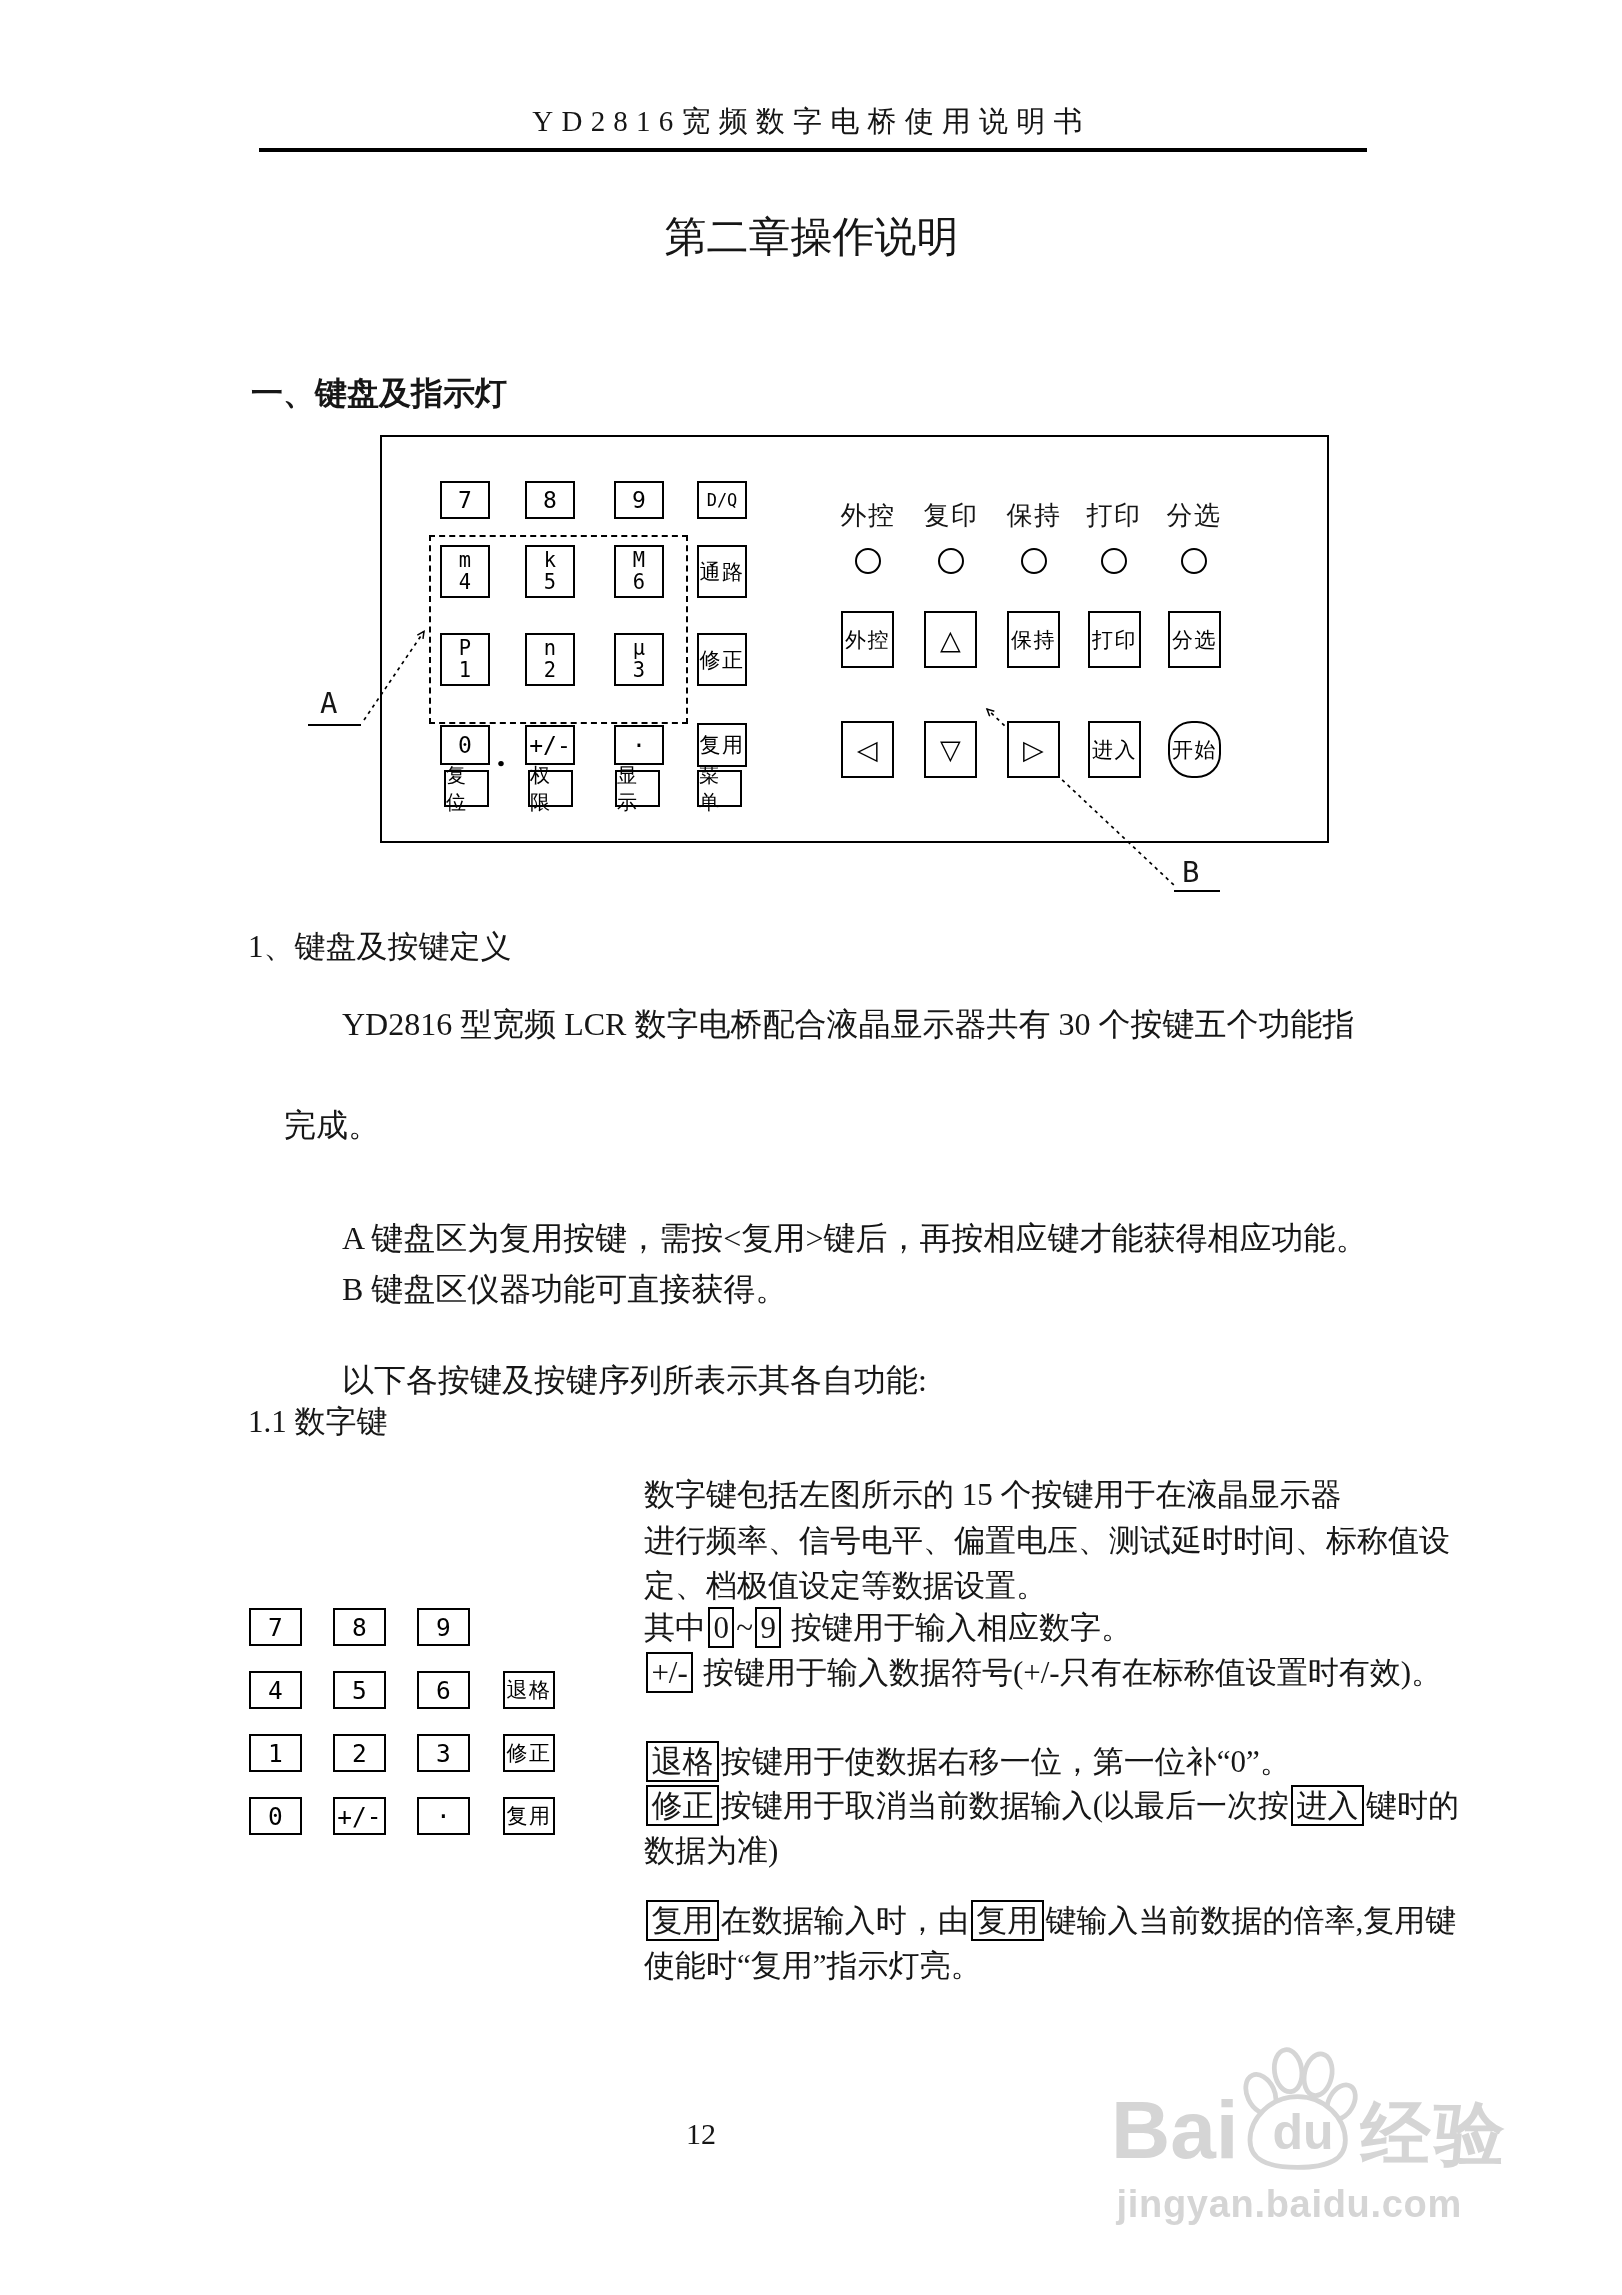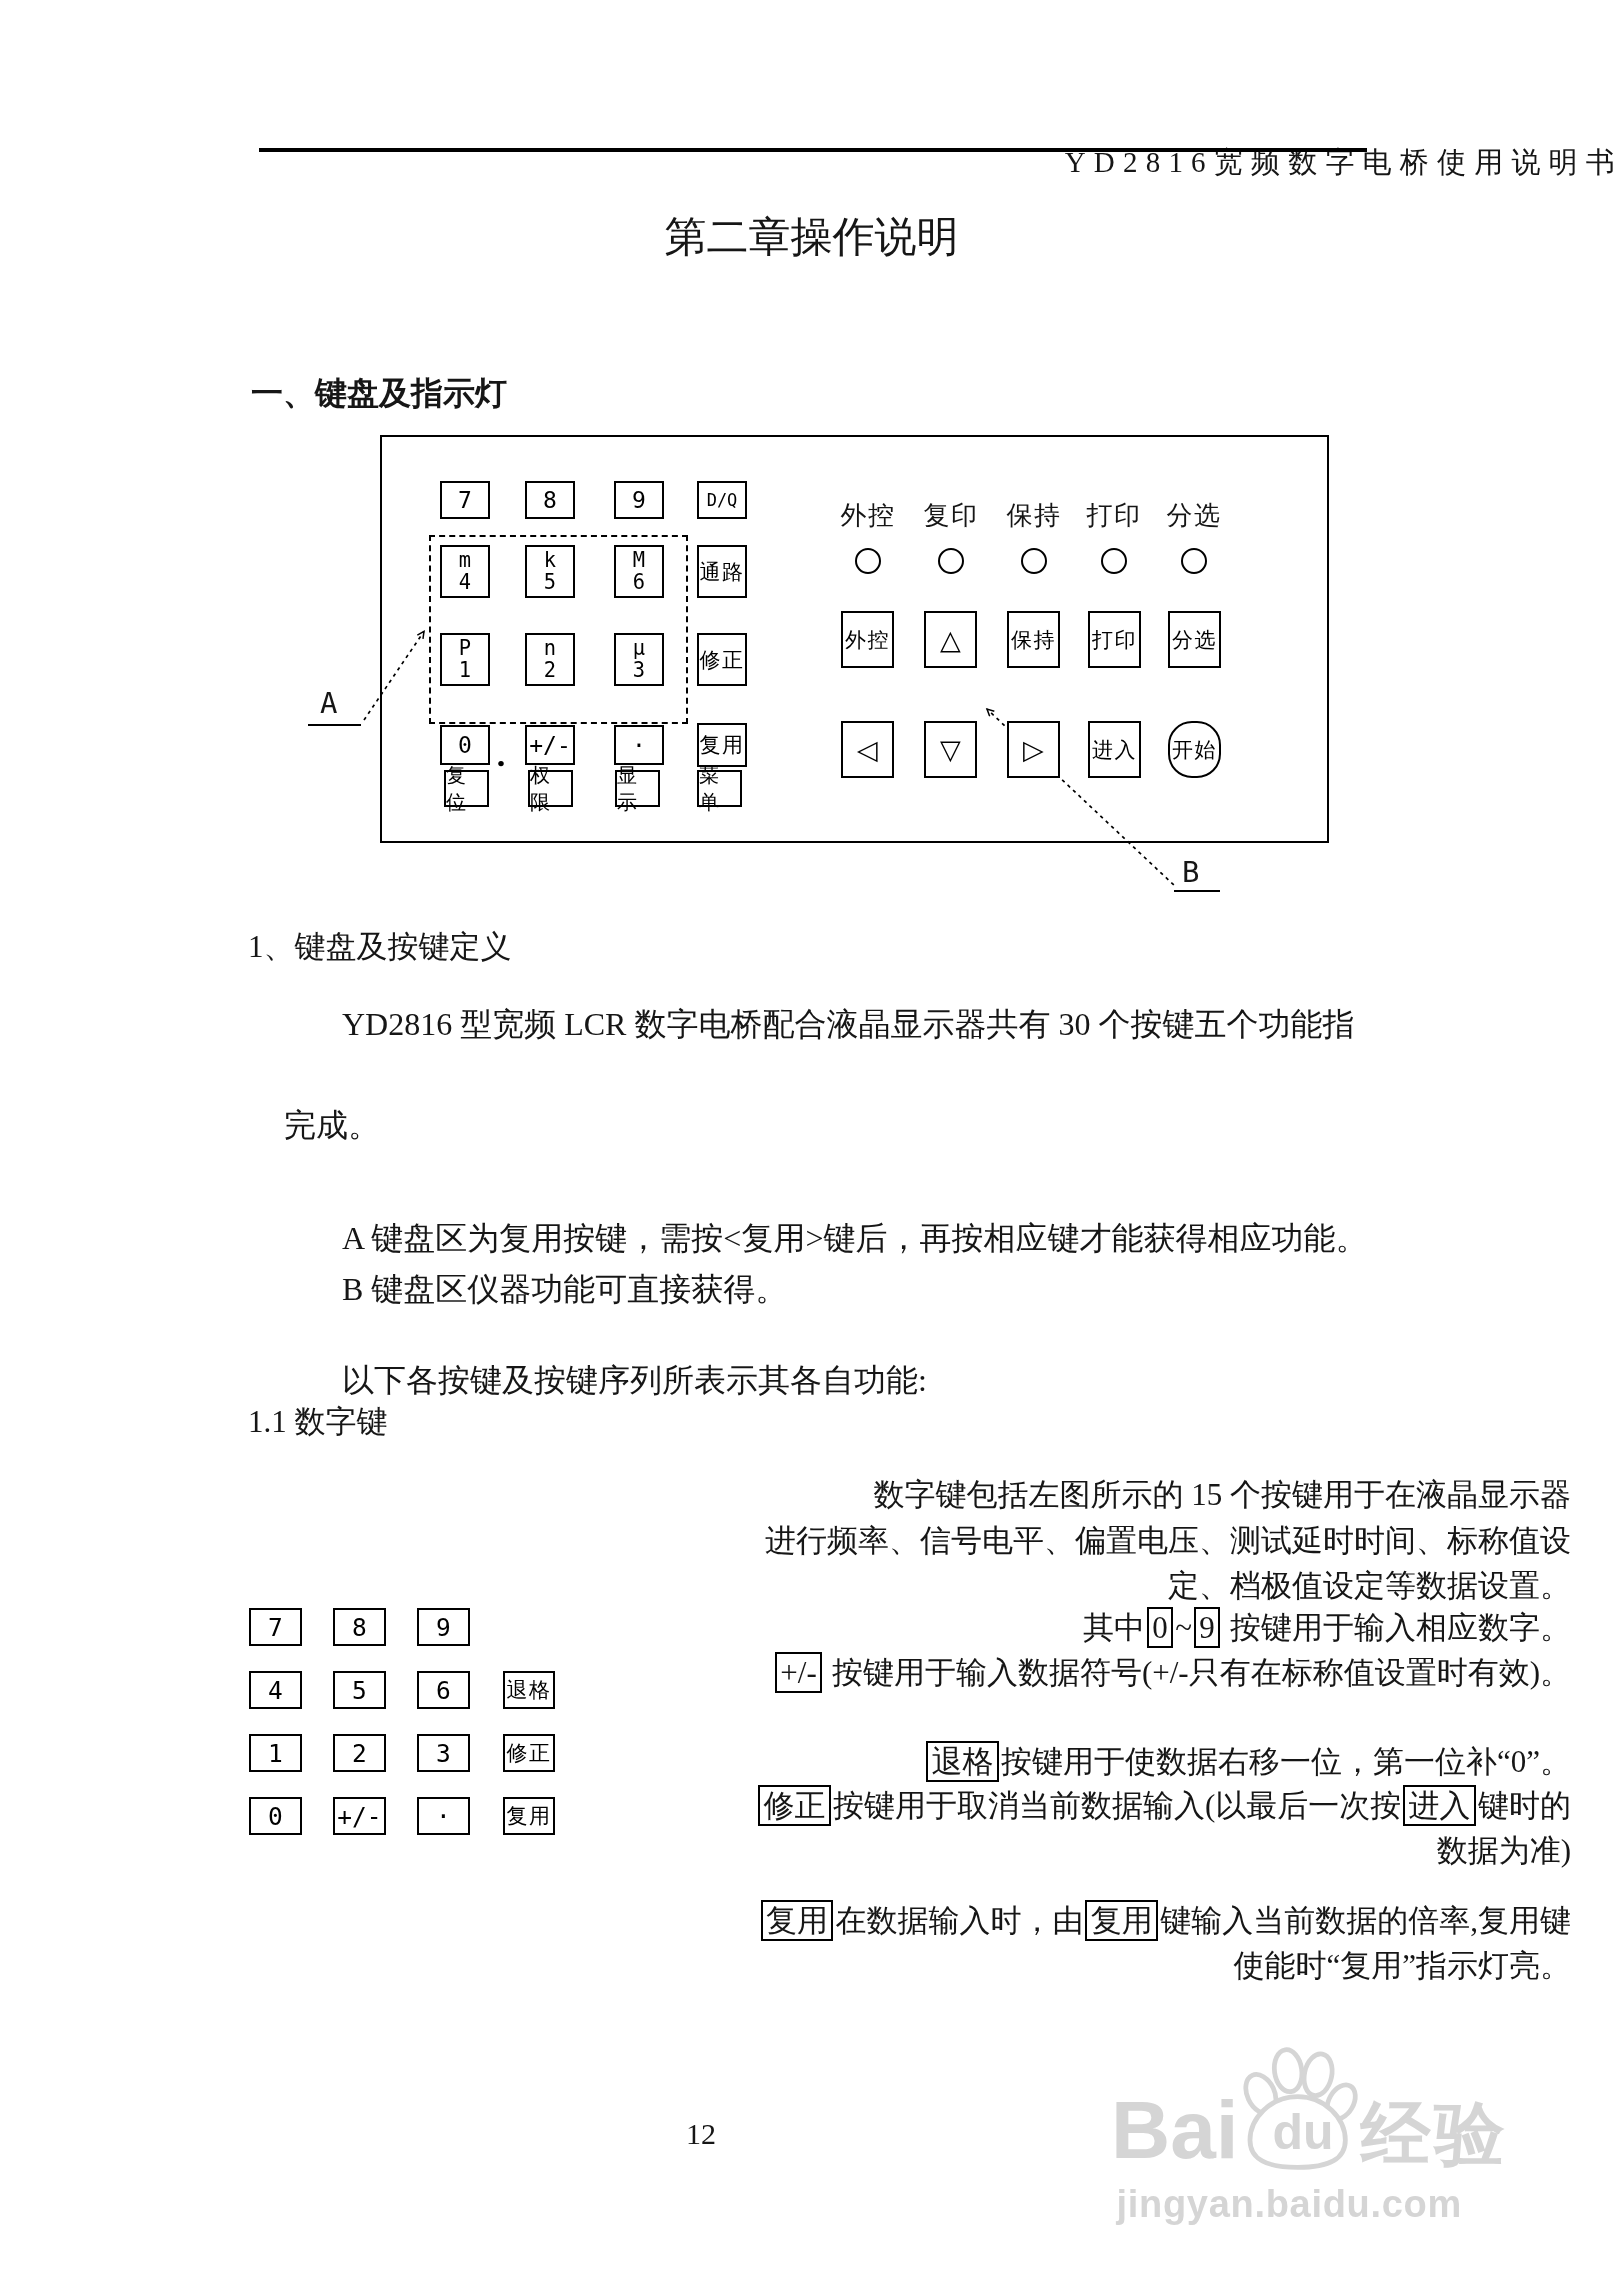--- a/index.html
+++ b/index.html
@@ -1,21 +1,21 @@
 <!DOCTYPE html>
 <html style="font-size:11px"><head>
 <meta charset="utf-8">
 <style>
   html,body{margin:0;padding:0;}
   body{width:1623px;height:2295px;background:#fff;}
   #page{position:relative;width:1623px;height:2295px;background:#fff;overflow:hidden;
         font-family:"Liberation Serif","DejaVu Serif",serif;color:#161616;}
 
-  #header-title{position:absolute;top:102px;left:0;width:1623px;text-align:right;
-                font-size:29px;letter-spacing:8.2px;margin-top:41px;}
+  #header-title{position:absolute;top:102px;left:0;width:1623px;text-align:center;
+                font-size:29px;letter-spacing:8.2px;}
   #header-rule{position:absolute;top:148px;left:259px;width:1108px;height:4.1px;background:#000;}
 
   #chapter{position:absolute;top:209px;left:0;width:1623px;text-align:center;font-size:42px;}
   #chapter .gap{}
 
   #sec1{position:absolute;top:372px;left:251px;font-size:32px;font-weight:bold;}
 
   #figure{position:absolute;top:409px;left:0;width:1623px;height:532px;}
   #arrow-layer{position:absolute;left:0;top:0;}
   #outer-box{position:absolute;left:380px;top:26px;width:949px;height:408px;
@@ -45,21 +45,21 @@
   #ul-b{position:absolute;left:1174px;top:481px;width:46px;height:2px;background:#000;}
 
   #sub1{position:absolute;top:926px;left:248px;font-size:31px;}
   .p{position:absolute;font-size:32px;white-space:nowrap;}
   #p1a{top:1003px;left:342px;} #p1b{top:1054px;left:284px;} #p1c{top:1104px;left:284px;}
   #p2a{top:1217px;left:342px;} #p2b{top:1268px;left:342px;}
   #p3{top:1359px;left:342px;}
   #sec11{position:absolute;top:1401px;left:248px;font-size:31px;}
 
   #keypad2{position:absolute;top:1588px;left:0;width:1623px;height:279px;}
-  #descs{position:absolute;top:1452px;left:0;width:1623px;height:579px;font-size:31px;text-align:right;}
+  #descs{position:absolute;top:1452px;left:0;width:1623px;height:579px;font-size:31px;}
   .dline{position:absolute;white-space:nowrap;height:41px;}
   .boxed{display:inline-block;border:2px solid #000;padding:0 3.4px;margin:0 2px;line-height:1.2;}
 
   #footer-page{position:absolute;top:2117px;left:0;width:1402px;text-align:center;font-size:30px;}
 
   #watermark{position:absolute;top:2031px;left:1111px;width:491px;color:#d5d5d5;
              font-family:"Liberation Sans","DejaVu Sans",sans-serif;font-weight:bold;}
   .wm-row{display:flex;align-items:flex-end;}
   .wm-bai{font-size:82px;line-height:1;}
   .wm-paw{position:relative;width:126px;height:140px;margin:0 -4.1px;}

